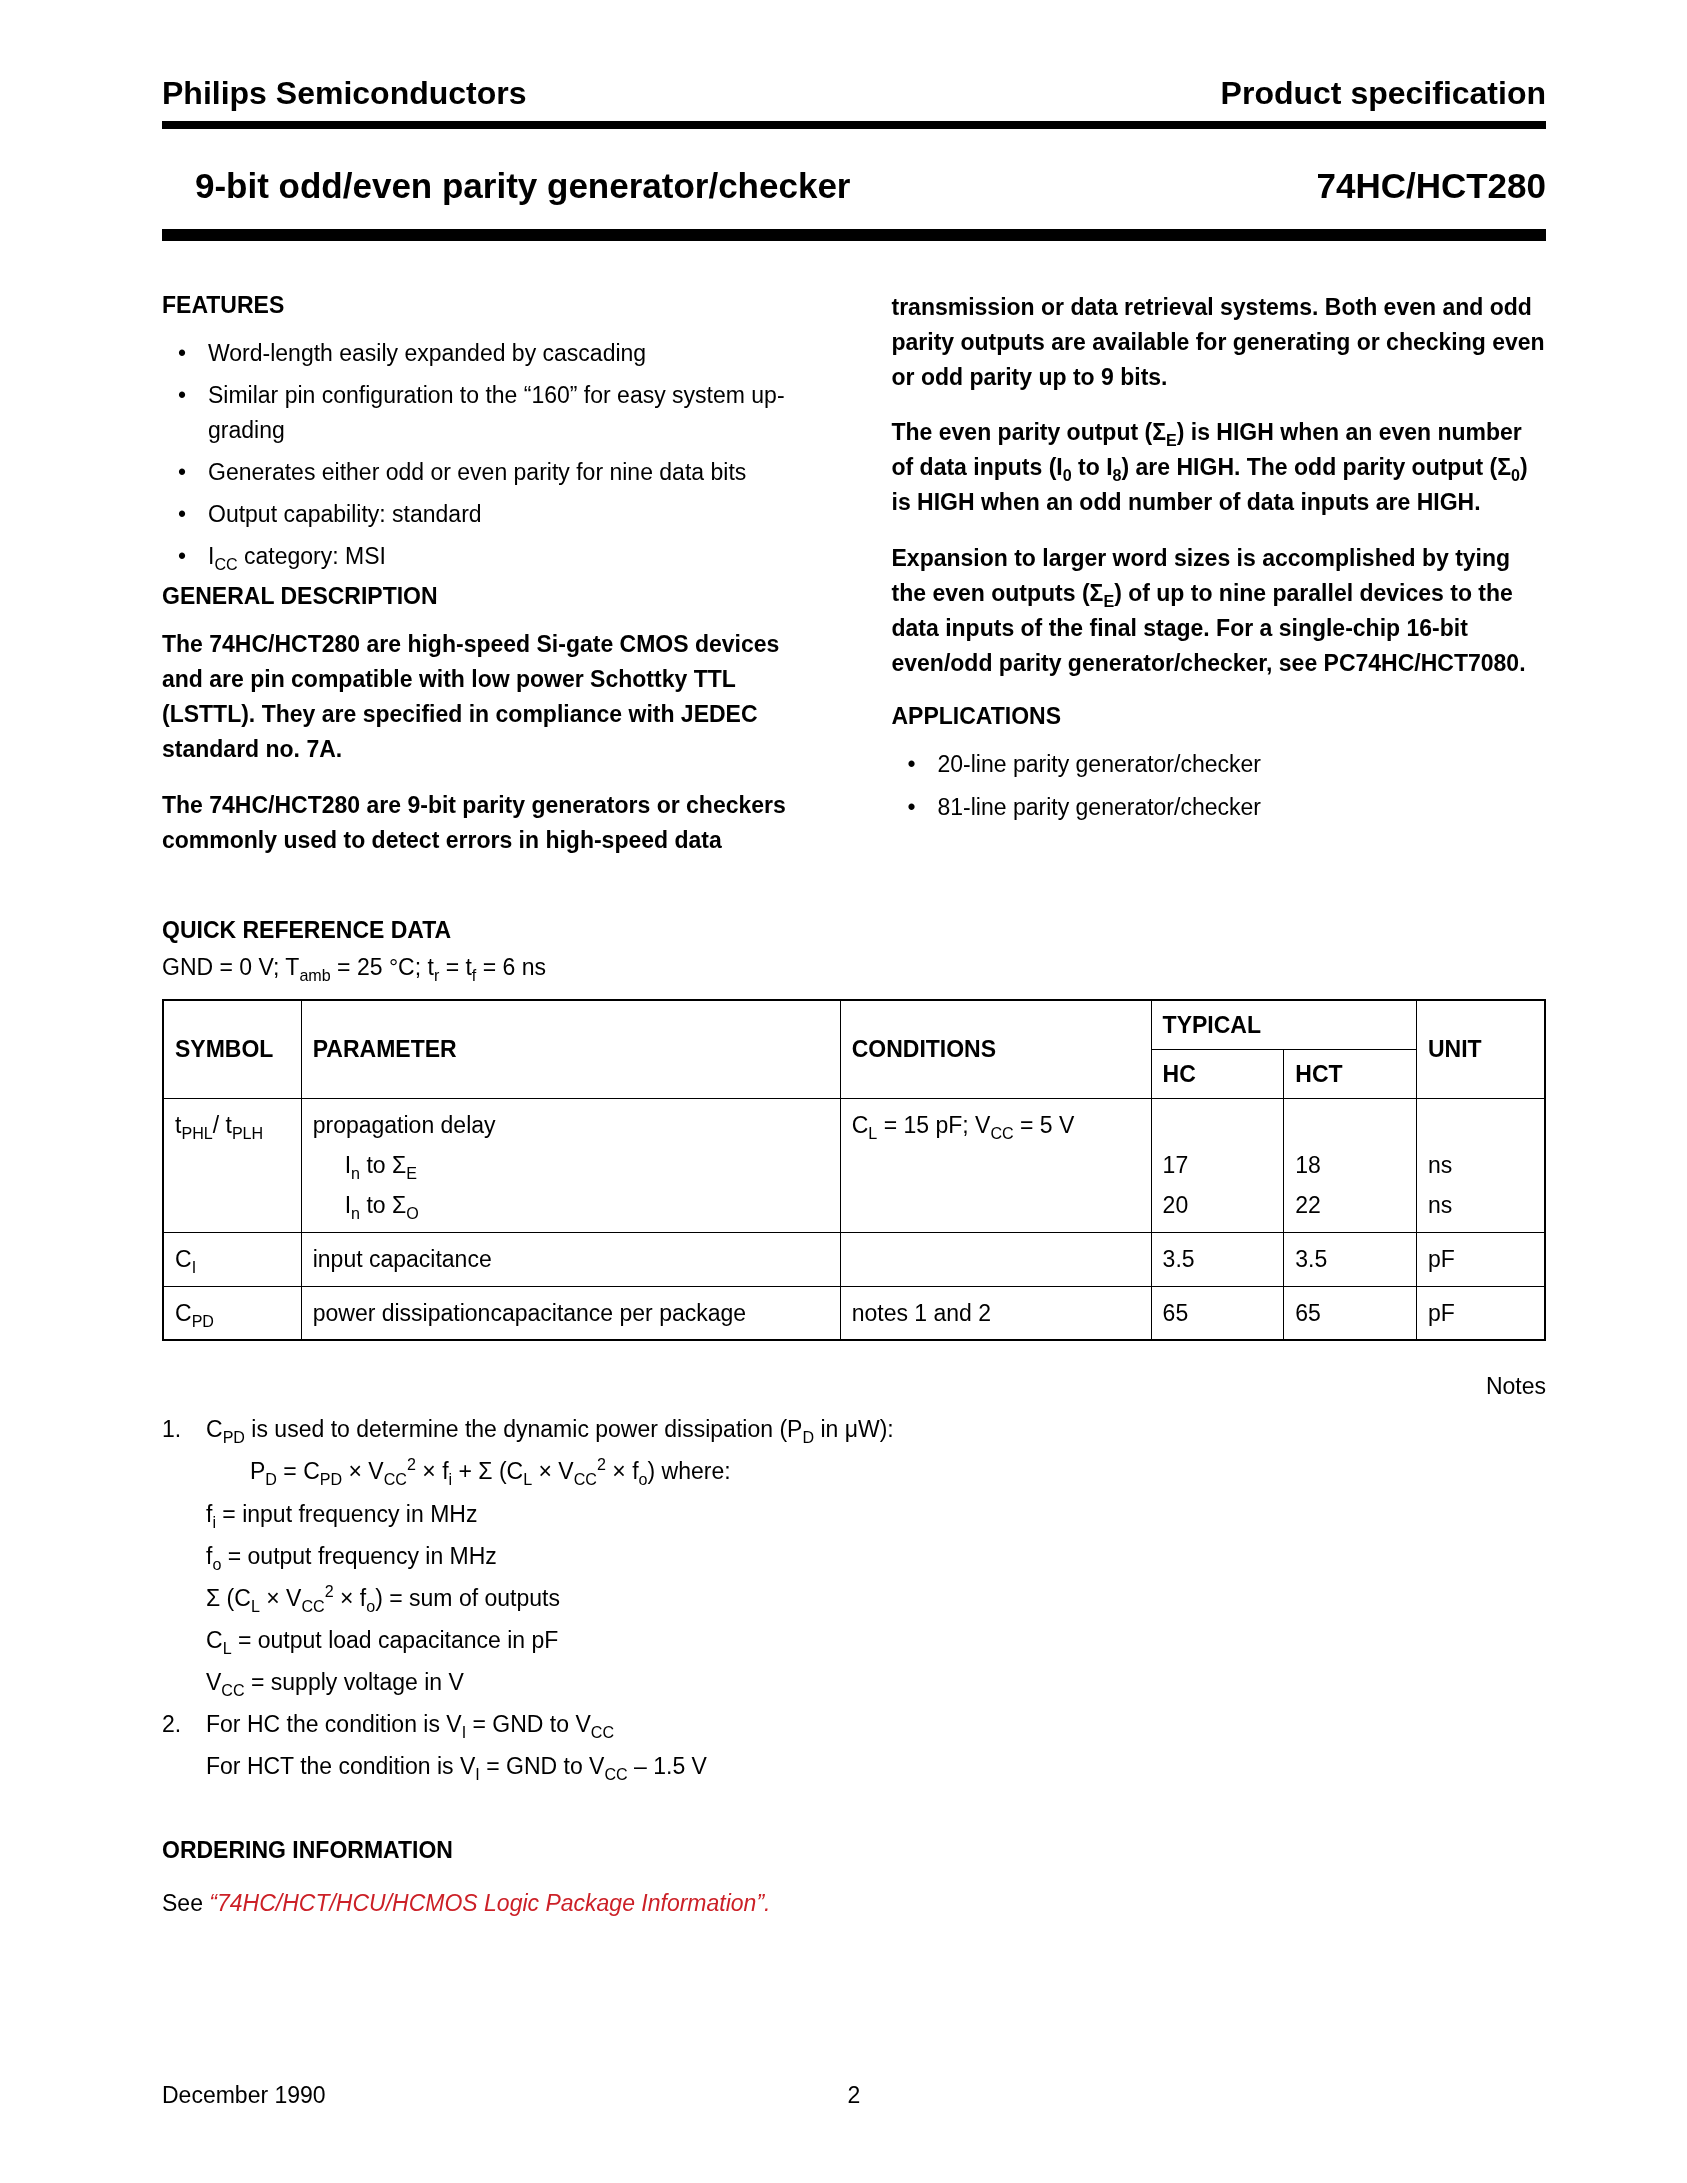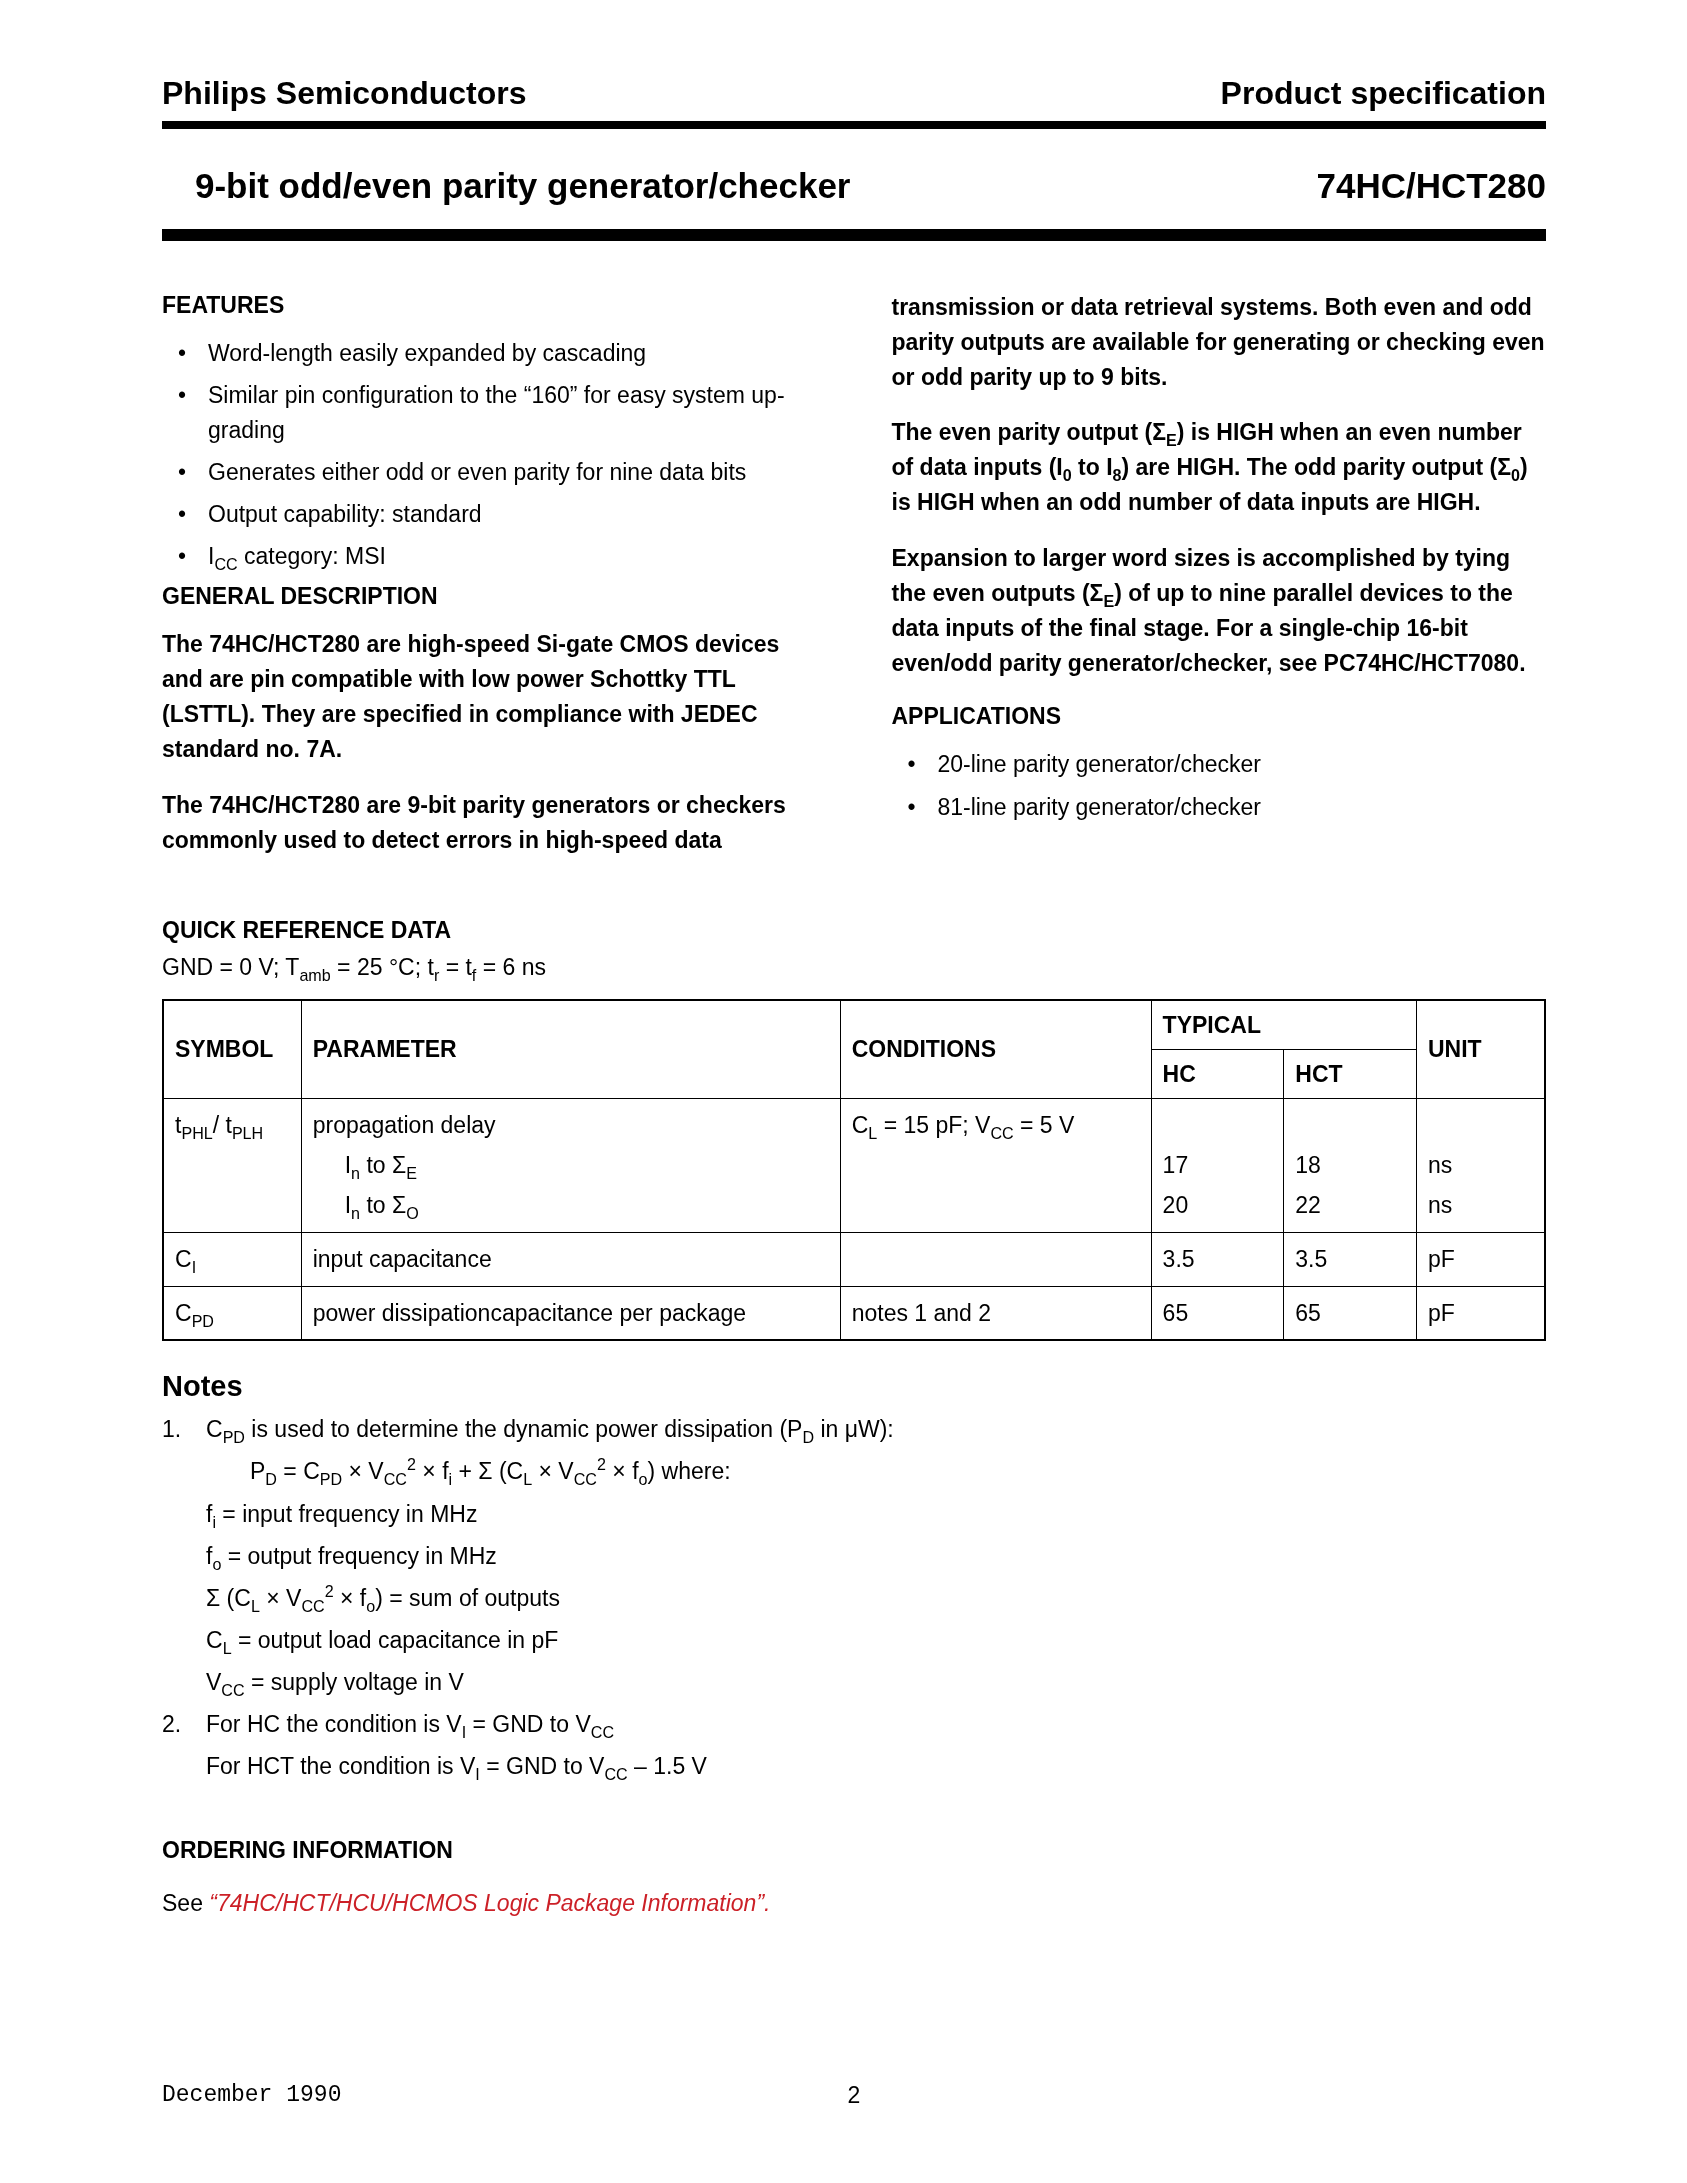--- a/index.html
+++ b/index.html
@@ -47,35 +47,35 @@
   table.qr-table { width: 100%; border-collapse: collapse; border: 2.4px solid #000; table-layout: fixed; }
   .qr-table th, .qr-table td { border: 1.6px solid #000; padding: 6.4px 11px; font-size: 23px; vertical-align: middle; text-align: left; }
   .qr-table th { font-weight: bold; }
   .qr-table th.center { }
   .qr-table tbody td { vertical-align: top; }
   .cell-line { height: 40px; line-height: 40px; white-space: nowrap; overflow: visible; }
   .param-indent { padding-left: 32px; }
 
   
   .notes { margin-top: 30px; }
-  h3.notes-heading { margin: 0 0 11px 0; font-size: 29px; line-height: 30px; font-weight: bold; }
+  h3.notes-heading { margin: 0 0 11px 0; font-size: 23px; line-height: 30px; font-weight: normal; text-align: right; }
   .note-row { display: flex; align-items: flex-start; }
   .note-num { flex: none; width: 44px; line-height: 35px; }
   .note-body { flex: 1 1 auto; }
   .note-body > div { margin-bottom: 7.1px; line-height: 35px; }
   .formula-indent { padding-left: 44px; }
 
   
   .ordering { margin-top: 44px; }
   .ordering p { margin: 20.6px 0 0 0; }
   .red-link { color: var(--link-red); font-style: italic; }
 
   
   .doc-footer { position: absolute; left: 162px; right: 141px; bottom: 73px; height: 32px; }
-  .footer-date { position: absolute; left: 0; top: 0; font-family: Liberation Mono, monospace; }
+  .footer-date { position: absolute; left: 0; top: 0; }
   .footer-page { position: absolute; left: 50%; transform: translateX(-50%); top: 0; }
 </style>
 </head>
 <body>
 
 <div class="page">
 
   <div class="doc-header">
     <span>Philips Semiconductors</span>
     <span>Product specification</span>

